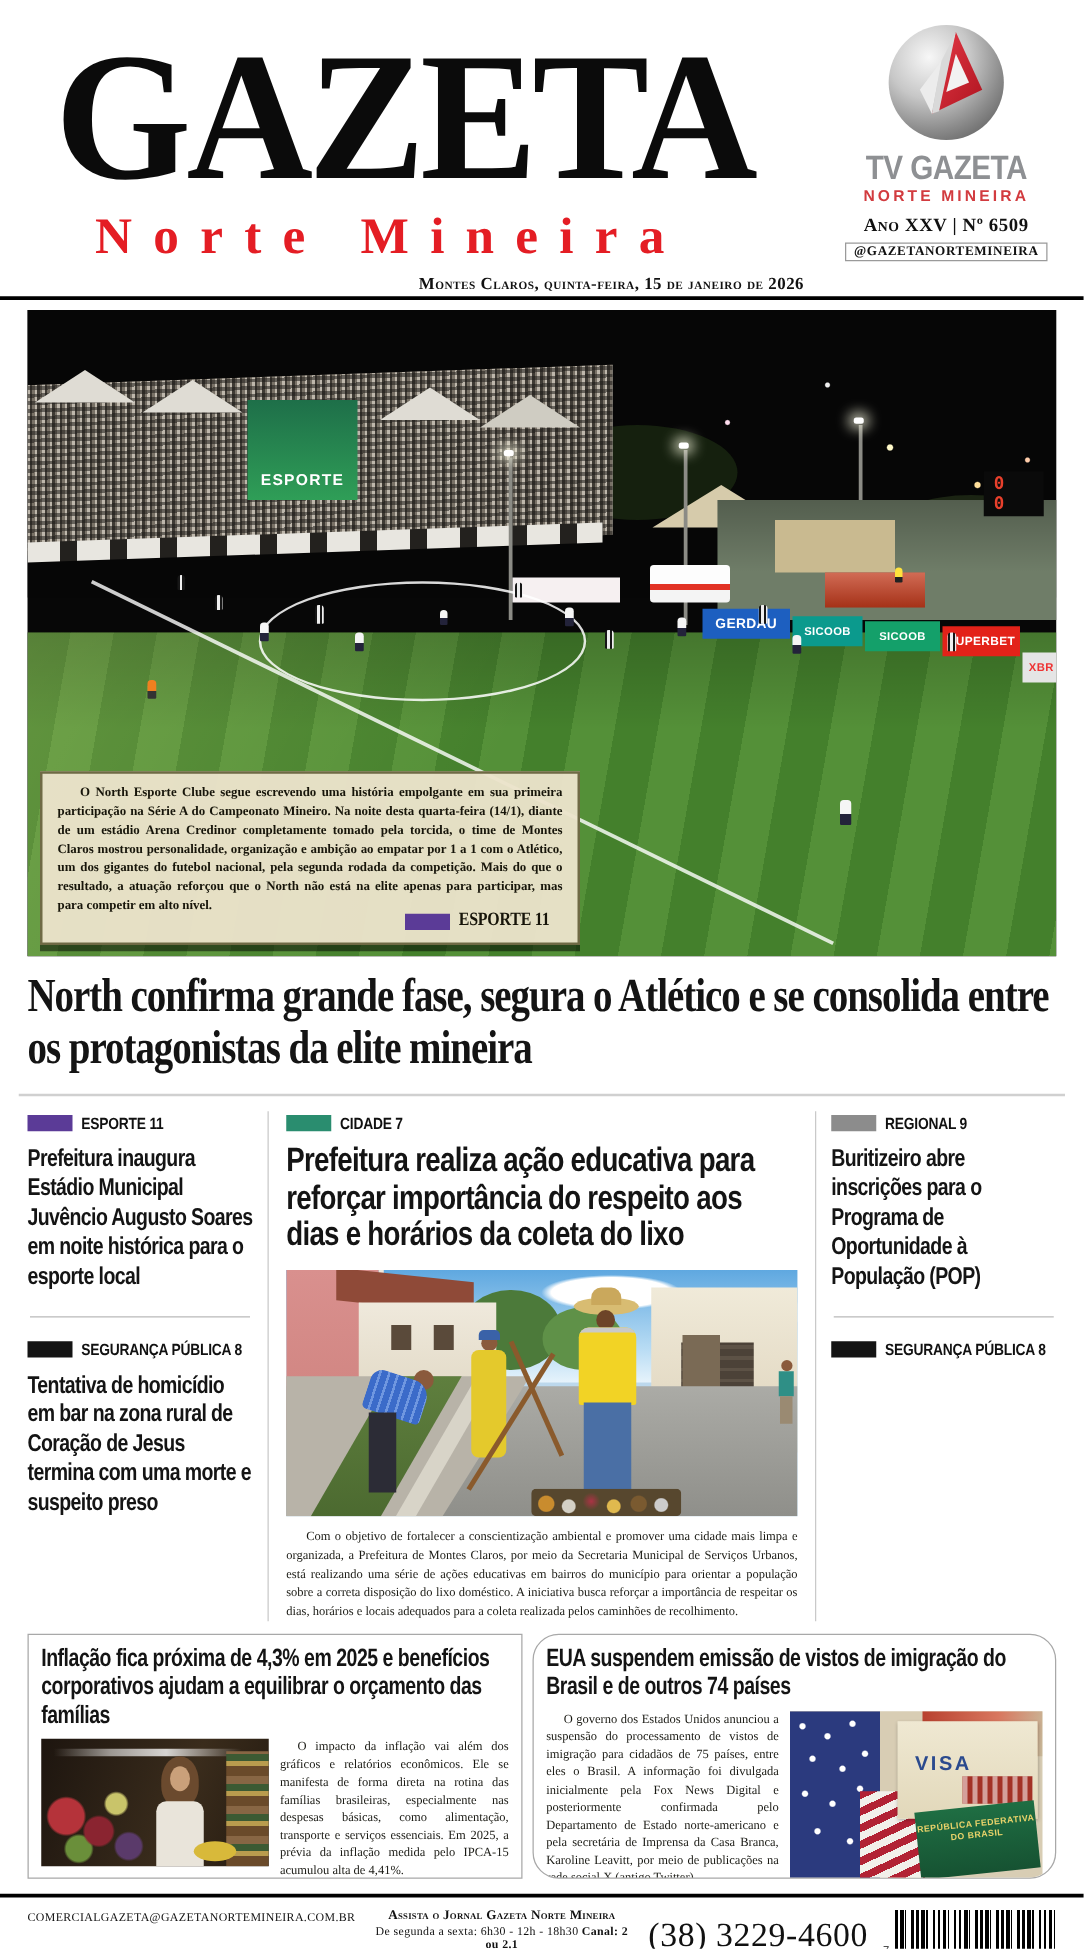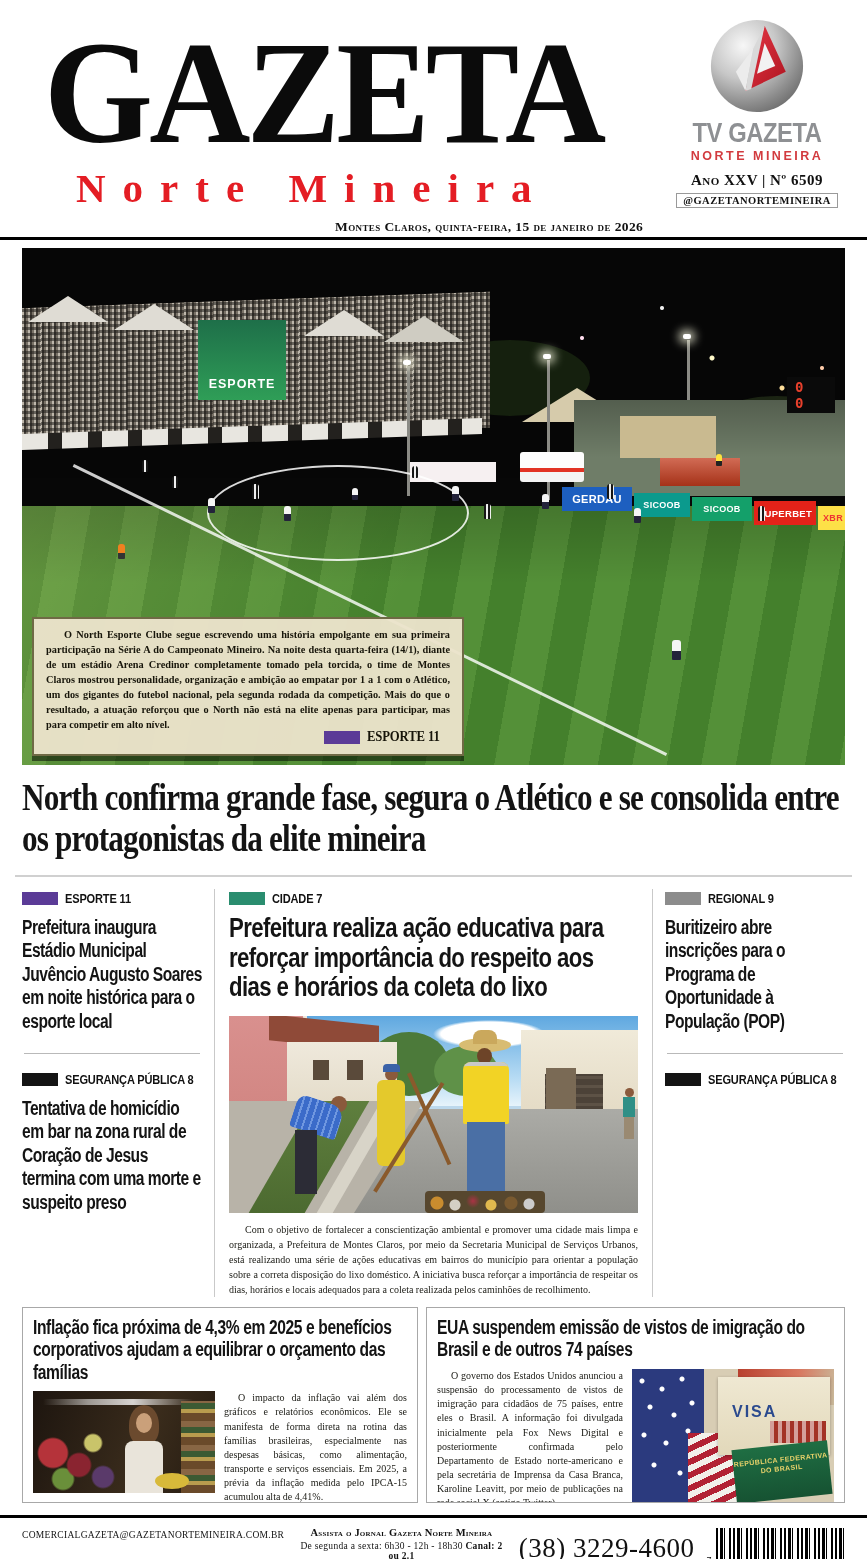--- a/index.html
+++ b/index.html
@@ -75,21 +75,21 @@
   .ph-score { position:absolute; right:10px; top:82px; width:48px; height:36px; background:#0a0a0a;
     color:#e8402c; font-family:"DejaVu Sans Mono",monospace; font-weight:700; font-size:14px;
     display:flex; align-items:center; justify-content:center; letter-spacing:8px; padding-left:8px;margin-top:47px; }
   .ph-board { position:absolute; height:24px; color:#fff; font-weight:700; font-size:11px;
     display:flex; align-items:center; justify-content:center; letter-spacing:.3px; overflow:hidden; }
   .bd-white { left:388px; top:214px; width:86px; height:20px; background:#f6f0f1; color:#d66; font-size:8px; }
   .bd-gerdau { left:540px; top:239px; width:70px; background:#1d5fc0; }
   .bd-sic1 { left:612px; top:245px; width:56px; background:#0b9a8d; font-size:9px; }
   .bd-sic2 { left:670px; top:249px; width:60px; background:#14a06a; font-size:9px; }
   .bd-super { left:732px; top:253px; width:62px; background:#e32219; font-size:9.5px; }
-  .bd-xbr { left:796px; top:258px; width:30px; background:#fde047; color:#e33; font-size:9px; }
+  .bd-xbr { left:796px; top:274px; width:30px; background:#e5e5e5; color:#e33; font-size:9px; }
   .ph-pitch { position:absolute; left:0; right:0; top:258px; bottom:0;
     background:repeating-linear-gradient(100deg,#44802c 0 34px,#549038 34px 68px); }
   .ph-pitch:after { content:""; position:absolute; inset:0;
     background:linear-gradient(115deg, rgba(255,255,160,.16), rgba(0,0,0,0) 45%),
                linear-gradient(rgba(0,0,0,.18), rgba(0,0,0,0) 30%); }
   .ph-circle { position:absolute; left:185px; top:217px; width:262px; height:96px;
     border:2px solid rgba(255,255,255,.85); border-radius:50%; }
   .ph-half { position:absolute; left:52px; top:216px; width:660px; height:2.5px;
     background:rgba(255,255,255,.8); transform:rotate(26deg); transform-origin:left top; }
   .pl { position:absolute; width:7px; height:15px; border-radius:3px 3px 1px 1px; }
@@ -169,21 +169,21 @@
       radial-gradient(circle 6px at 48px 10px, #a34, transparent 7px),
       radial-gradient(circle 5px at 66px 14px, #e0b94e 0 5px, transparent 6px),
       radial-gradient(circle 6px at 86px 12px, #7a5a30 0 6px, transparent 7px),
       radial-gradient(circle 5px at 104px 13px, #ccc 0 5px, transparent 6px), #57472e; border-radius:4px; }
 
   
   .bottoms { display:flex; gap:8px; margin:10px 22px 0; }
   .bbox { border:1.5px solid #a8a8a8; padding:8px 10px; height:196px; overflow:hidden;
           position:relative; background:#fff; }
   .boxL { width:396px; flex-shrink:0; }
-  .boxR { flex:1; }
+  .boxR { flex:1;border-radius:21px; }
   .bhx .condx { font-size:20px; line-height:1.12; letter-spacing:-0.5px; width:128%;
     transform:scaleX(.78); }
   .brow { display:flex; gap:9px; margin-top:8px; }
   .bbody { font-family:"Liberation Serif",serif; font-size:10px; line-height:1.42;
     text-align:justify; color:#1a1a14; }
   .bbody p { text-indent:14px; }
   .btxt { flex:1; display:flex; flex-direction:column; }
 
   
   .sp-photo { position:relative; width:182px; height:102px; flex-shrink:0; overflow:hidden;

